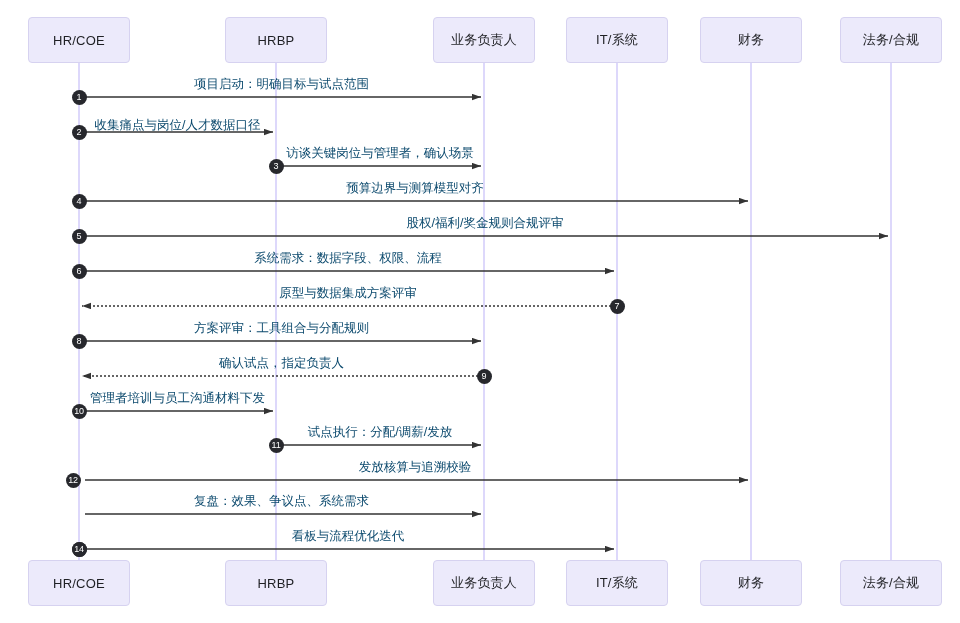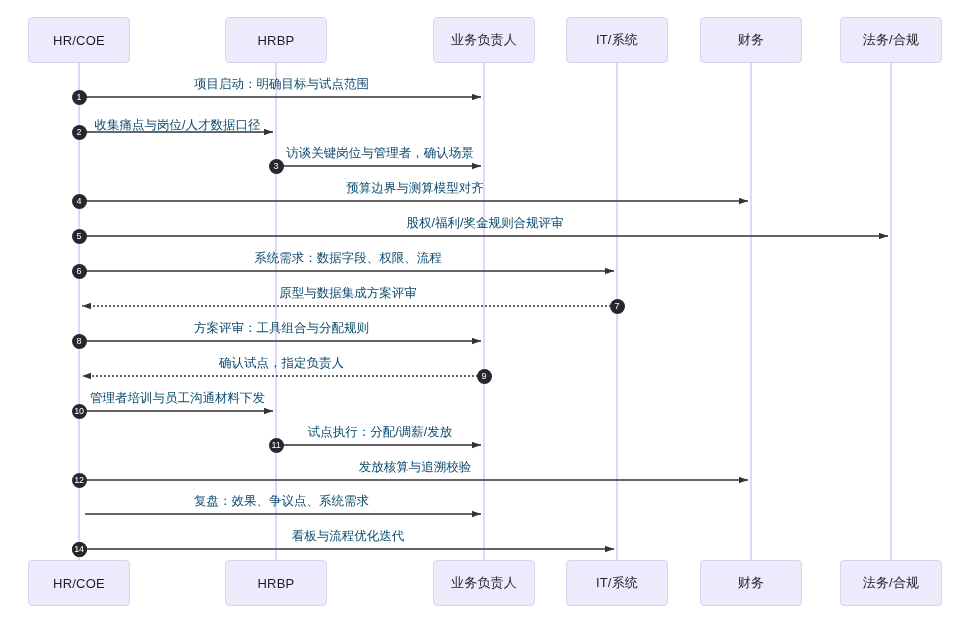--- a/index.html
+++ b/index.html
@@ -148,18 +148,18 @@
       <div class="seq-num" style="left: 79px; top: 132px;">2</div>
       <div class="seq-num" style="left: 276px; top: 166px;">3</div>
       <div class="seq-num" style="left: 79px; top: 201px;">4</div>
       <div class="seq-num" style="left: 79px; top: 236px;">5</div>
       <div class="seq-num" style="left: 79px; top: 271px;">6</div>
       <div class="seq-num" style="left: 617px; top: 306px;">7</div>
       <div class="seq-num" style="left: 79px; top: 341px;">8</div>
       <div class="seq-num" style="left: 484px; top: 376px;">9</div>
       <div class="seq-num" style="left: 79px; top: 411px; text-align: center;">10</div>
       <div class="seq-num" style="left: 276px; top: 445px;">11</div>
-      <div class="seq-num" style="left: 79px; top: 480px;">12</div>
+      <div class="seq-num" style="left: 73px; top: 480px;">12</div>
       <div class="seq-num" style="left: 79px; top: 514px; margin-top: 28px;">13</div>
       <div class="seq-num" style="left: 79px; top: 549px;">14</div>
     </div>
 
 </div>
 
 </body></html>

